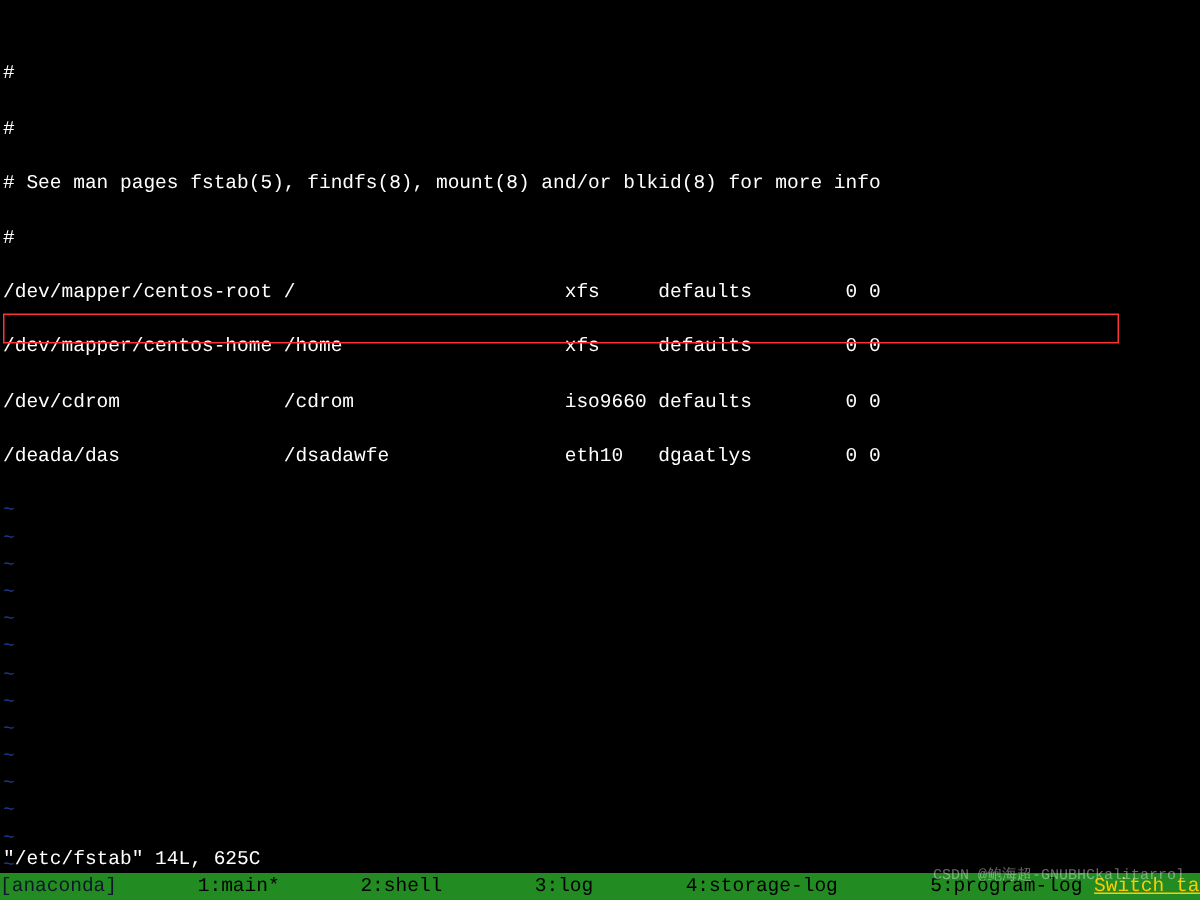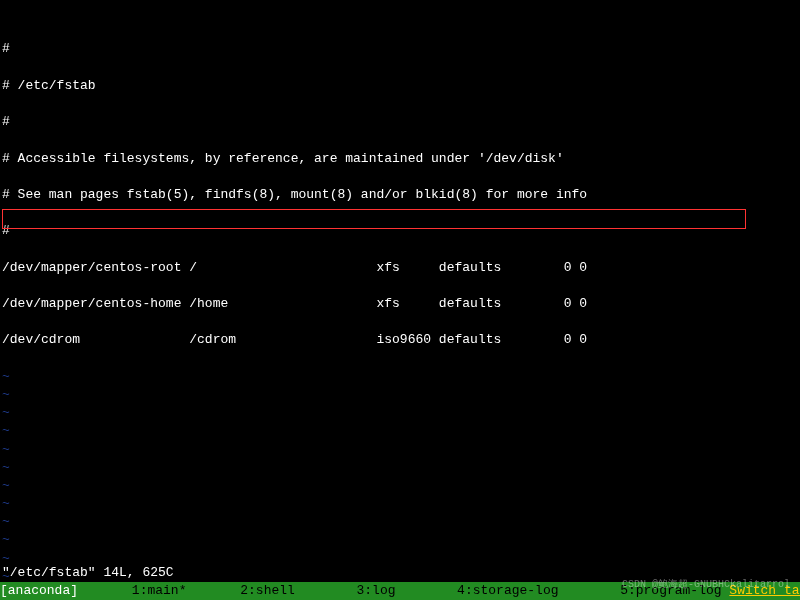--- a/index.html
+++ b/index.html
@@ -52,21 +52,21 @@
       width: 800px;
       height: 18px;
       background: #228B22;
       color: #000;
       display: flex;
       align-items: center;
       white-space: pre;
       font-size: 13px;
     }
     .tmux-session {
-      color: #ffffff;
+      color: #0f172a;
     }
     .tmux-window {
       color: #000;
       margin-left: 46px;
     }
     .tmux-right {
       margin-left: auto;
       padding-right: 2px;
       color: #ffcc00;
       text-decoration: underline;
@@ -79,28 +79,27 @@
       font-size: 10px;
       pointer-events: none;
     }
   </style>
 </head>
 <body>
 
 <div class="terminal">
 <div class="line"></div>
 <div class="line">#</div>
-<div class="line"># /etc/fstab</div>
 <div class="line">#</div>
-<div class="line"># Accessible filesystems, by reference, are maintained under '/dev/disk'</div>
 <div class="line"># See man pages fstab(5), findfs(8), mount(8) and/or blkid(8) for more info</div>
 <div class="line">#</div>
 <div class="line">/dev/mapper/centos-root /                       xfs     defaults        0 0</div>
 <div class="line">/dev/mapper/centos-home /home                   xfs     defaults        0 0</div>
 <div class="line">/dev/cdrom              /cdrom                  iso9660 defaults        0 0</div>
+<div class="line">/deada/das              /dsadawfe               eth10   dgaatlys        0 0</div>
 <div class="tilde-lines">~
 ~
 ~
 ~
 ~
 ~
 ~
 ~
 ~
 ~

